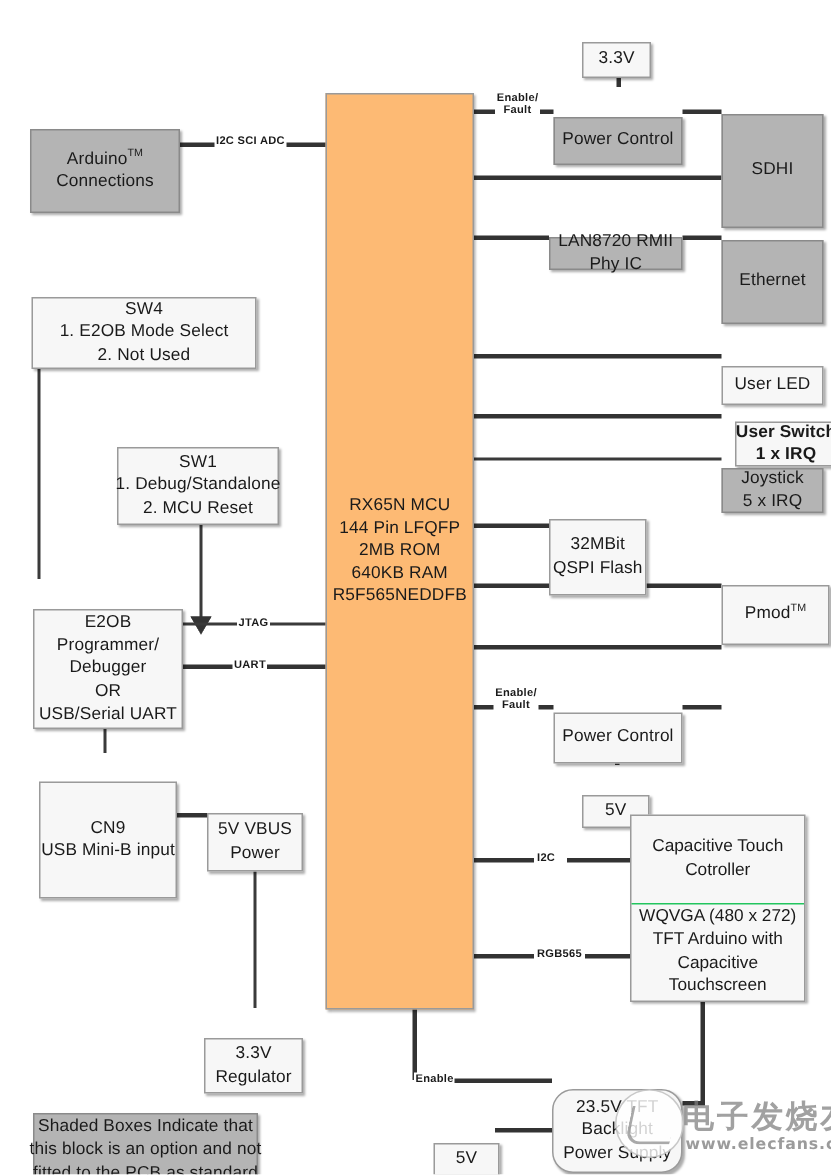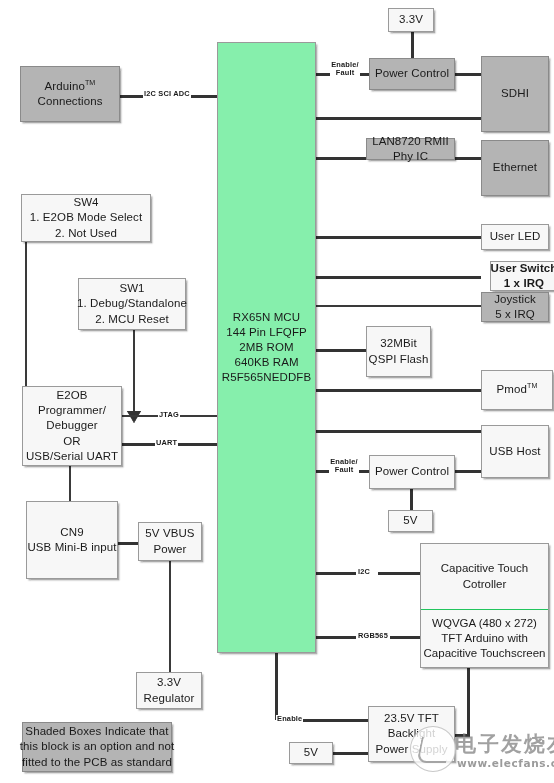--- a/index.html
+++ b/index.html
@@ -25,27 +25,28 @@
     display:flex;
     flex-direction:column;
     align-items:center;
     justify-content:center;
     text-align:right;
     font-size:11.5px;
     line-height:1.32;
     letter-spacing:.1px;
     box-shadow:1.5px 1.5px 1.6px rgba(0,0,0,.33);
     padding:1px 2px;
+    margin-top:20px;
   }
   .box.shaded{
     background:#b4b4b4;
     border-color:#8a8a8a;
   }
   .box.mcu{
-    background:#86efac;
+    background:#fdba74;
     border:1px solid #9a9a9a;
     box-shadow:1.5px 1.5px 1.6px rgba(0,0,0,.30);
     justify-content:center;
   }
   .box .ln{display:block;white-space:nowrap;}
 
   
   .stackgrp{
     position:absolute;
     box-sizing:border-box;
@@ -225,21 +226,21 @@
   <div class="wire v" style="left:467px;top:668px;height:68px;"></div>
   <div class="wire h" style="left:455px;top:734px;width:15px;"></div>
 
   <div class="box shaded" style="left:20px;top:66px;width:100px;height:56px;">
     <span class="ln">
       <span>Arduino</span><sup>TM</sup>
     </span>
     <span class="ln">Connections</span>
   </div>
 
-  <div class="box" style="left:21px;top:194px;width:130px;height:48px;">
+  <div class="box" style="left:21px;top:178px;width:150px;height:48px;">
     <span class="ln">SW4</span>
     <span class="ln">1. E2OB Mode Select</span>
     <span class="ln">2. Not Used</span>
   </div>
 
   <div class="box" style="left:78px;top:278px;width:108px;height:52px;">
     <span class="ln">SW1</span>
     <span class="ln">1. Debug/Standalone</span>
     <span class="ln">2. MCU Reset</span>
   </div>
@@ -324,41 +325,38 @@
   <div class="box" style="left:481px;top:370px;width:72px;height:40px;">
     <span class="ln">
       <span>Pmod</span><sup>TM</sup>
     </span>
   </div>
 
   <div class="box" style="left:369px;top:455px;width:86px;height:34px;">
     <span class="ln">Power Control</span>
   </div>
 
-  <div class="box" style="left:481px;top:425px;width:68px;height:53px;">
-    <span class="ln">USB Host</span>
-  </div>
 
   <div class="box" style="left:388px;top:510px;width:45px;height:22px;">
     <span class="ln">5V</span>
   </div>
 
-  <div class="stackgrp" style="left:420px;top:543px;width:129px;height:125px;">
+  <div class="stackgrp" style="left:420px;top:543px;width:117px;height:125px;">
     <div class="cell" style="height:57px;">
       <span class="ln">Capacitive Touch</span>
       <span class="ln">Cotroller</span>
     </div>
     <div class="cell">
       <span class="ln">WQVGA (480 x 272)</span>
       <span class="ln">TFT Arduino with</span>
       <span class="ln">Capacitive Touchscreen</span>
     </div>
   </div>
 
-  <div class="box" style="left:368px;top:706px;width:87px;height:56px;">
+  <div class="box" style="left:368px;top:706px;width:87px;height:56px;border-radius:14px;">
     <span class="ln">23.5V TFT</span>
     <span class="ln">Backlight</span>
     <span class="ln">Power Supply</span>
   </div>
 
   <div class="box" style="left:289px;top:742px;width:44px;height:22px;">
     <span class="ln">5V</span>
   </div>
 
   <div class="wlabel" style="left:143px;top:90px;">I2C SCI ADC</div>

